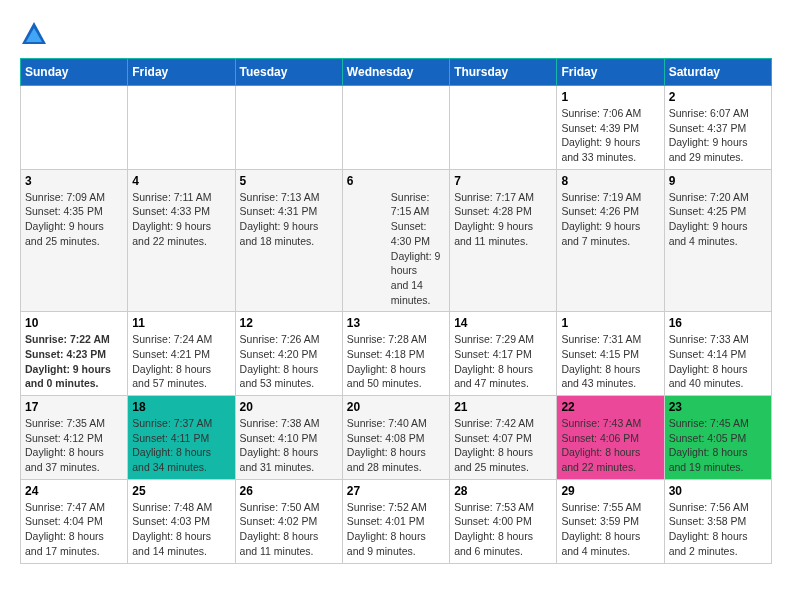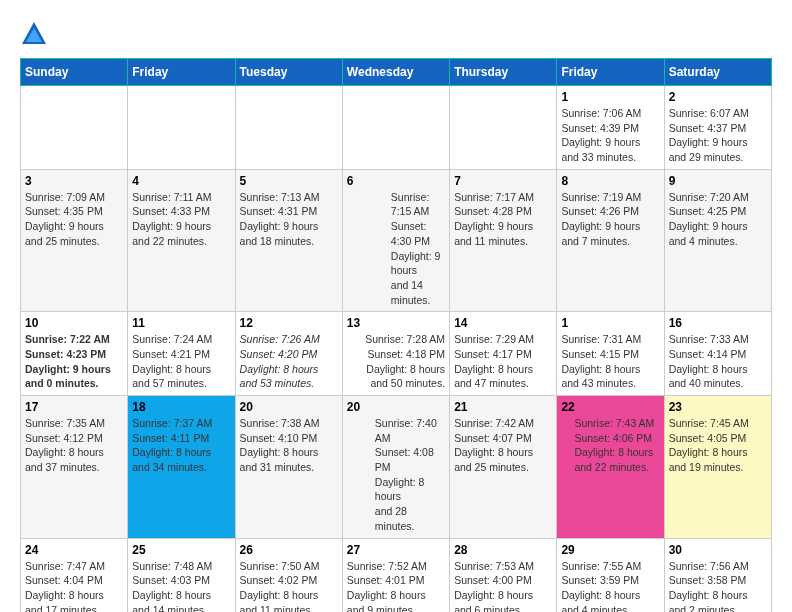--- a/index.html
+++ b/index.html
@@ -206,28 +206,28 @@
         </td>
         <td>
           <div class="day-number">11</div>
           <div class="day-info" style="white-space: pre-line;">Sunrise: 7:24 AM
 Sunset: 4:21 PM
 Daylight: 8 hours
 and 57 minutes.</div>
         </td>
         <td>
           <div class="day-number">12</div>
-          <div class="day-info" style="white-space: pre-line; font-style: italic;">Sunrise: 7:26 AM
+          <div class="day-info" style="white-space: pre-line;">Sunrise: 7:26 AM
 Sunset: 4:20 PM
 Daylight: 8 hours
 and 53 minutes.</div>
         </td>
         <td>
           <div class="day-number">13</div>
-          <div class="day-info" style="white-space: pre-line; text-align: right;">Sunrise: 7:28 AM
+          <div class="day-info" style="white-space: pre-line;">Sunrise: 7:28 AM
 Sunset: 4:18 PM
 Daylight: 8 hours
 and 50 minutes.</div>
         </td>
         <td>
           <div class="day-number">14</div>
           <div class="day-info" style="white-space: pre-line;">Sunrise: 7:29 AM
 Sunset: 4:17 PM
 Daylight: 8 hours
 and 47 minutes.</div>
@@ -248,56 +248,56 @@
         </td>
       </tr>
       <tr>
         <td style="background-color: rgb(245, 245, 245);">
           <div class="day-number">17</div>
           <div class="day-info" style="white-space: pre-line;">Sunrise: 7:35 AM
 Sunset: 4:12 PM
 Daylight: 8 hours
 and 37 minutes.</div>
         </td>
-        <td style="background-color: #0ea5e9; margin-top: 20px;">
+        <td style="background-color: #14b8a6; margin-top: 20px;">
           <div class="day-number">18</div>
           <div class="day-info" style="white-space: pre-line;">Sunrise: 7:37 AM
 Sunset: 4:11 PM
 Daylight: 8 hours
 and 34 minutes.</div>
         </td>
         <td style="background-color: rgb(245, 245, 245);">
           <div class="day-number">20</div>
           <div class="day-info" style="white-space: pre-line;">Sunrise: 7:38 AM
 Sunset: 4:10 PM
 Daylight: 8 hours
 and 31 minutes.</div>
         </td>
         <td style="background-color: rgb(245, 245, 245);">
           <div class="day-number">20</div>
-          <div class="day-info" style="white-space: pre-line; margin-left: 28px;">Sunrise: 7:40 AM
+          <div class="day-info" style="white-space: pre-line;">Sunrise: 7:40 AM
 Sunset: 4:08 PM
 Daylight: 8 hours
 and 28 minutes.</div>
         </td>
         <td style="background-color: rgb(245, 245, 245);">
           <div class="day-number">21</div>
           <div class="day-info" style="white-space: pre-line;">Sunrise: 7:42 AM
 Sunset: 4:07 PM
 Daylight: 8 hours
 and 25 minutes.</div>
         </td>
         <td style="background-color: #ec4899;">
           <div class="day-number">22</div>
-          <div class="day-info" style="white-space: pre-line; margin-left: 13px;">Sunrise: 7:43 AM
+          <div class="day-info" style="white-space: pre-line;">Sunrise: 7:43 AM
 Sunset: 4:06 PM
 Daylight: 8 hours
 and 22 minutes.</div>
         </td>
-        <td style="background-color: #fef9c3;">
+        <td style="background-color: #22c55e;">
           <div class="day-number">23</div>
           <div class="day-info" style="white-space: pre-line;">Sunrise: 7:45 AM
 Sunset: 4:05 PM
 Daylight: 8 hours
 and 19 minutes.</div>
         </td>
       </tr>
       <tr>
         <td>
           <div class="day-number">24</div>

